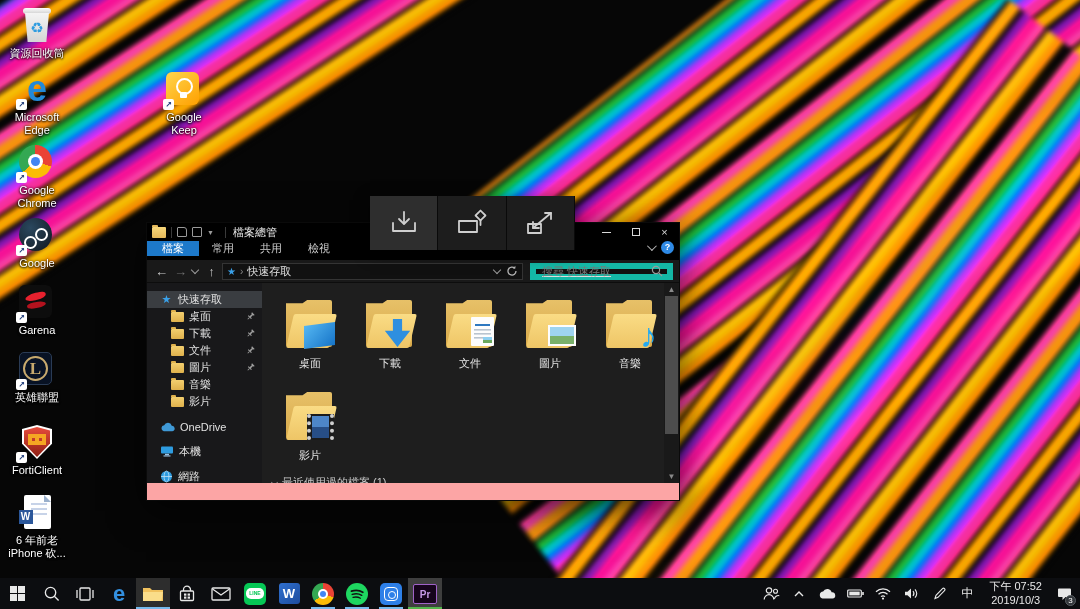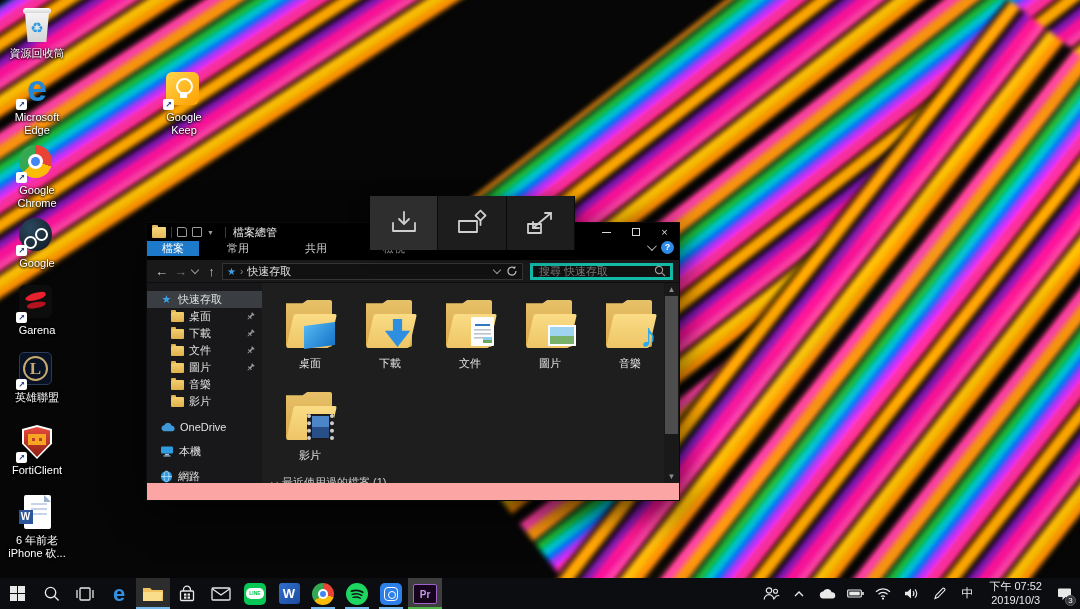--- a/index.html
+++ b/index.html
@@ -69,35 +69,35 @@
   .tb-folder::before{content:"";position:absolute;top:-2px;left:0;width:6px;height:2px;background:#e4b85a;border-radius:1px 1px 0 0;}
   .tb-sep{width:1px;height:11px;background:#3a3a3a;margin:0 5px;}
   .qat{width:10px;height:10px;border:1px solid #9a9a9a;border-radius:1px;margin-right:5px;}
   .qat.page{border-radius:1px 3px 1px 1px;}
   .caret{color:#9a9a9a;font-size:7px;margin-right:6px;}
   #wtitle{color:#e8e8e8;margin-left:2px;}
   .winbtn{width:29px;height:18px;display:flex;align-items:center;justify-content:center;color:#d8d8d8;font-size:11px;}
   .maxbox{width:8px;height:8px;border:1px solid #d8d8d8;}
   .minbar{width:9px;height:1px;background:#d8d8d8;}
   #tabsrow{position:absolute;left:0;top:18px;right:0;height:19px;background:#000;display:flex;align-items:flex-start;}
-  .rtab{padding:0 28px;display:flex;align-items:center;color:#d0d0d0;}
+  .rtab{padding:0 13px;display:flex;align-items:center;color:#d0d0d0;}
   .rtab.file{background:#1d79ca;color:#fff;padding:0 15px;}
   #ribbon-right{margin-left:auto;display:flex;align-items:center;gap:7px;padding-right:5px;}
   .chevdown{width:7px;height:7px;border-right:1.6px solid #b8b8b8;border-bottom:1.6px solid #b8b8b8;transform:rotate(45deg) translateY(-2px);}
   .help{width:13px;height:13px;border-radius:50%;background:#2e8ae6;color:#fff;font-size:9px;line-height:13px;text-align:center;font-weight:bold;}
   #navrow{position:absolute;left:0;top:37px;right:0;height:23px;background:#191919;display:flex;align-items:center;gap:2px;padding:0 6px;border-bottom:1px solid #0d0d0d;}
   .navbtn{color:#cfcfcf;font-size:13px;width:17px;text-align:center;}
   .navbtn.dim{color:#6f6f6f;}
   .navchev{width:6px;height:6px;border-right:1.4px solid #9a9a9a;border-bottom:1.4px solid #9a9a9a;transform:rotate(45deg);margin:0 3px 2px 1px;}
   #addrbar{flex:1;height:17px;background:#111;border:1px solid #343434;display:flex;align-items:center;padding:0 4px;gap:4px;}
   #addrbar .star{color:#3aa0e8;font-size:10px;}
   #addrbar .gt{color:#8a8a8a;font-size:10px;}
   #addrbar .path{color:#e0e0e0;}
   #addrbar .right{margin-left:auto;display:flex;align-items:center;gap:6px;}
-  #searchbox{width:143px;height:17px;background:#111;border:3px solid #14b8a6;display:flex;align-items:center;margin-left:5px;padding:0 4px;}
+  #searchbox{width:143px;height:17px;background:#111;border:6px solid #14b8a6;display:flex;align-items:center;margin-left:5px;padding:0 4px;text-decoration:underline;}
   #searchbox input{flex:1;background:none;border:none;outline:none;color:#ccc;font-size:11px;width:100px;font-family:inherit;}
   #searchbox input::placeholder{color:#787878;}
   #body{position:absolute;left:0;top:60px;right:0;bottom:17px;display:flex;overflow:hidden;}
   #sidebar{width:115px;background:#18181a;padding-top:8px;flex:none;}
   .srow{height:17px;display:flex;align-items:center;gap:5px;padding-left:13px;position:relative;color:#e0e0e0;}
   .srow.child{padding-left:24px;}
   .srow.sel{background:#3a3d41;}
   .srow .pin{position:absolute;right:7px;top:4px;}
   .gap{height:8px;}
   .sf{width:13px;height:10px;background:linear-gradient(#f3cf6f,#dfb14c);border-radius:1px;position:relative;flex:none;}

